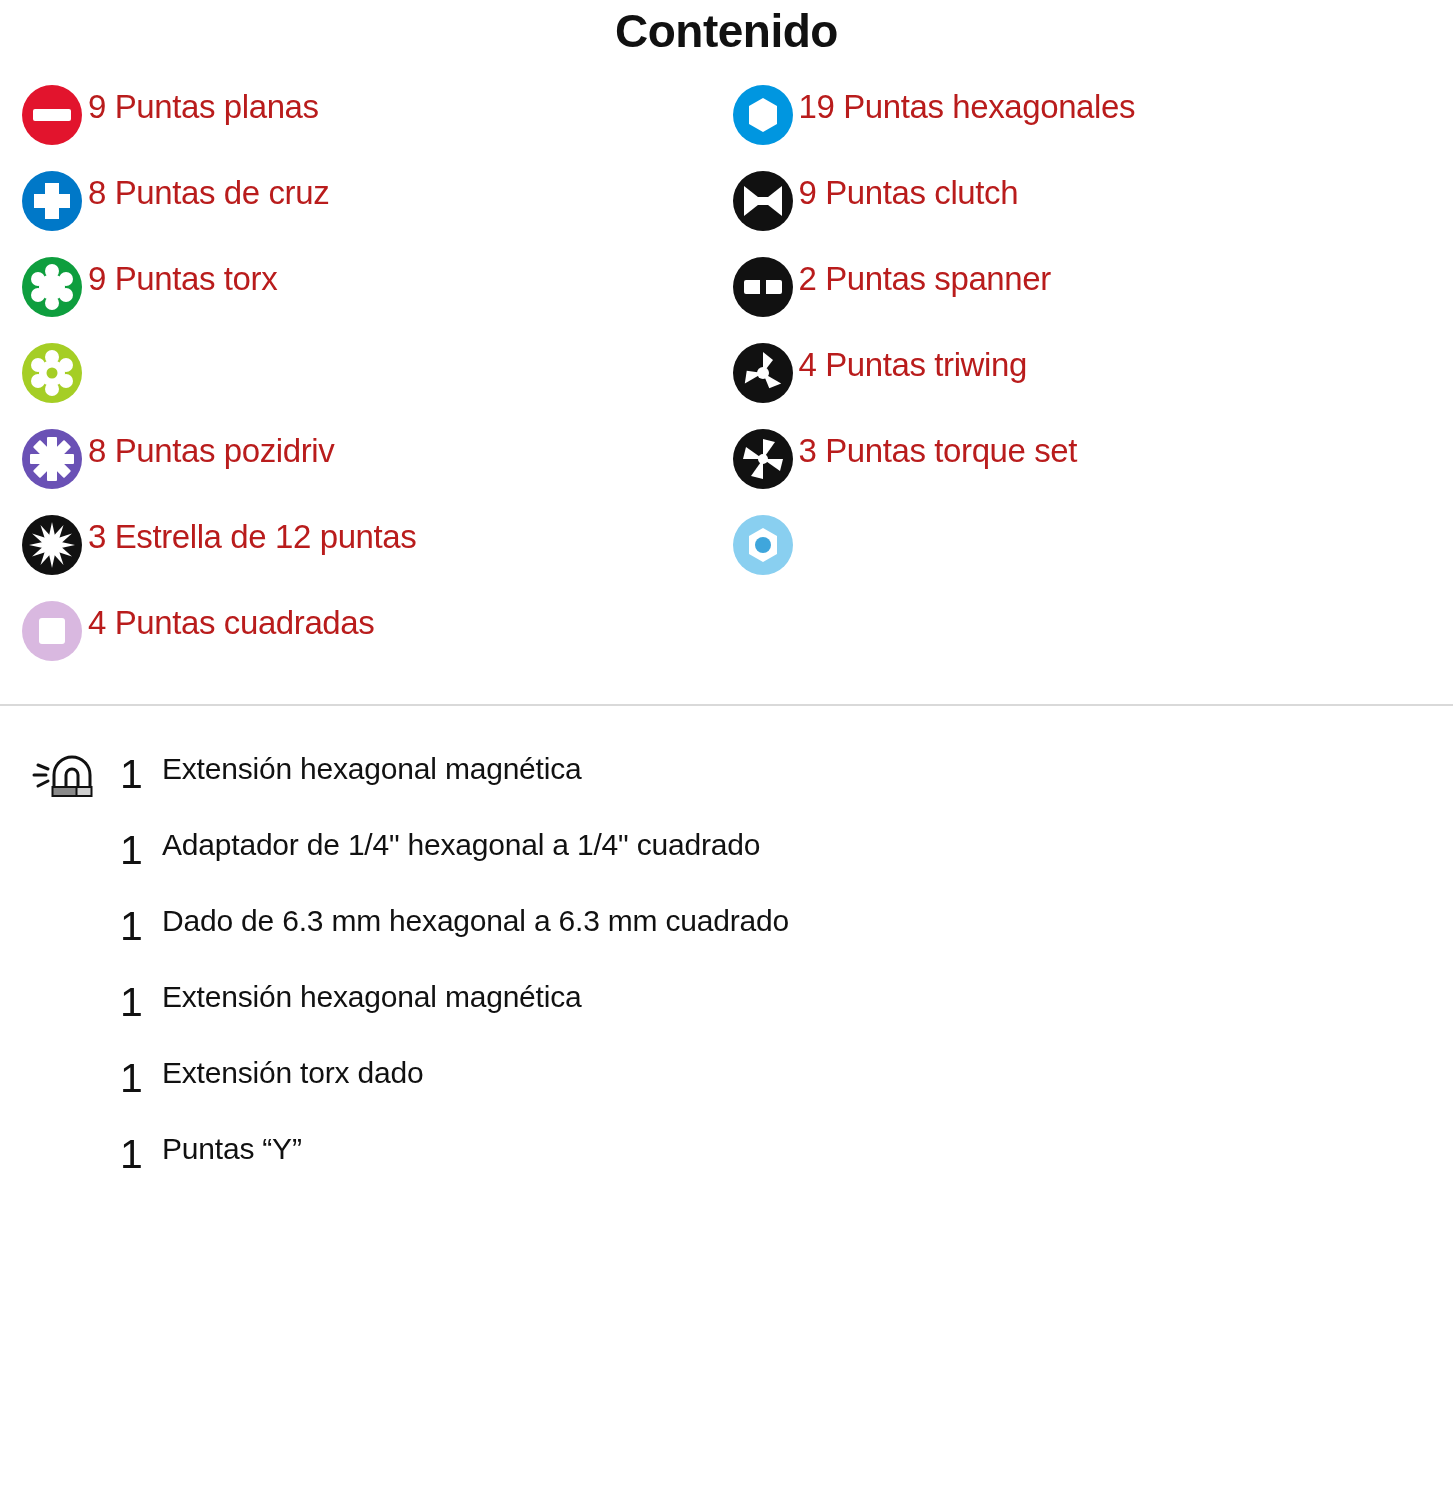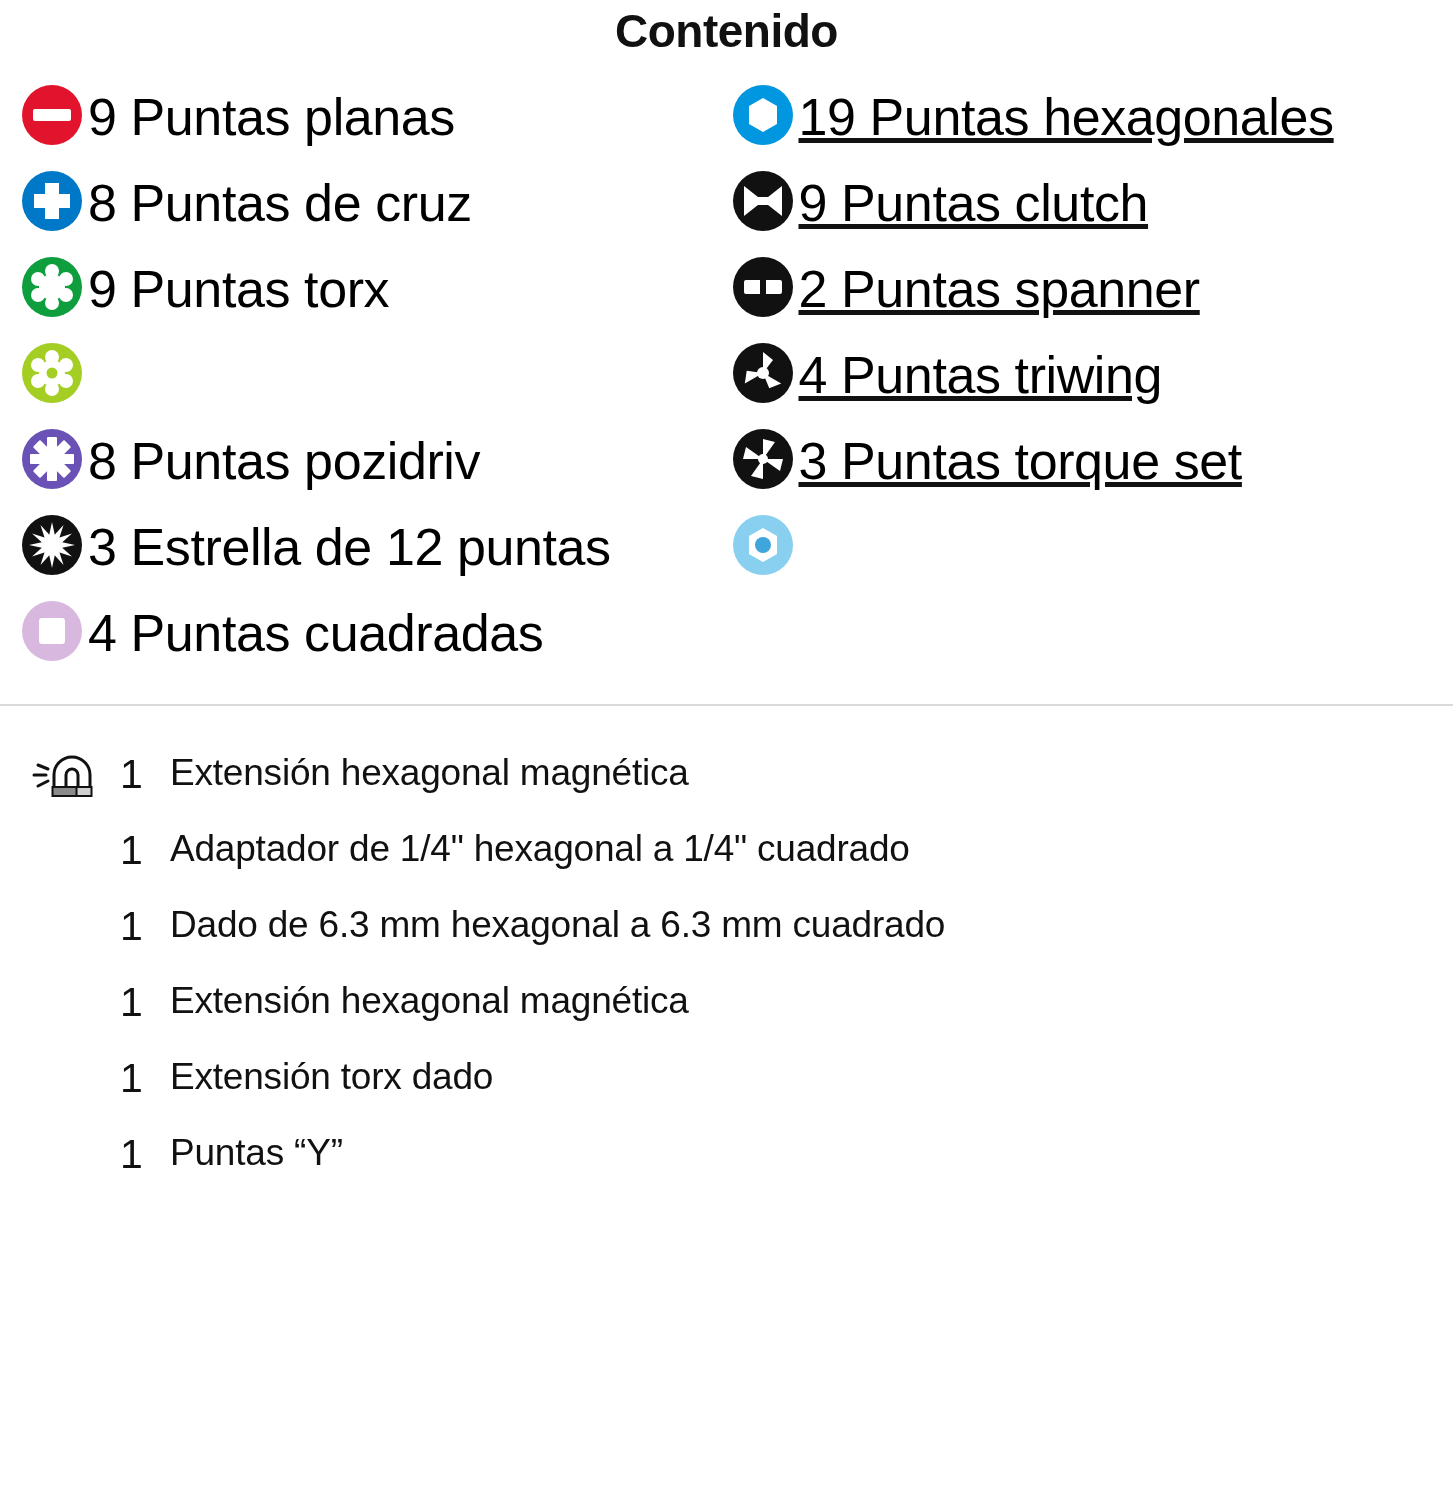--- a/index.html
+++ b/index.html
@@ -34,44 +34,44 @@
 
   
   .bits {
     display: flex;
     padding: 26px 8px 0 8px;
   }
   .col {
     width: 50%;
   }
   .col.left { padding-left: 8px; }
-  .col.right { padding-left: 0px; text-decoration: underline; }
+  .col.right { padding-left: 0px; }
 
   .row {
     display: flex;
     align-items: flex-start;
     margin-bottom: 18px;
     min-height: 68px;
   }
   .icon-wrap {
     width: 72px;
     min-width: 72px;
     height: 62px;
     display: flex;
     align-items: center;
     justify-content: center;
   }
   .row-text {
-    font-size: 52px;
+    font-size: 33px;
     line-height: 1.05;
     font-weight: 500;
     padding-top: 6px;
     letter-spacing: -0.4px;
     white-space: pre-line;
-    color: #000000;
+    color: #b91c1c;
   }
 
   
   .divider {
     height: 2px;
     background: #d9d9d9;
     margin: 18px 0 0 0;
     width: 100%;
   }
 
@@ -95,26 +95,25 @@
   }
   .acc-qty {
     width: 42px;
     min-width: 42px;
     font-size: 41px;
     line-height: 1;
     padding-top: 4px;
     color: #111111;
   }
   .acc-text {
-    font-size: 37px;
+    font-size: 30px;
     line-height: 1;
     padding-top: 4px;
     letter-spacing: -0.2px;
     color: #111111;
-    margin-left: 8px;
   }
 </style>
 </head>
 <body>
 
 <div class="page">
 
   <div class="title">Contenido</div>
 
   <div class="bits">

